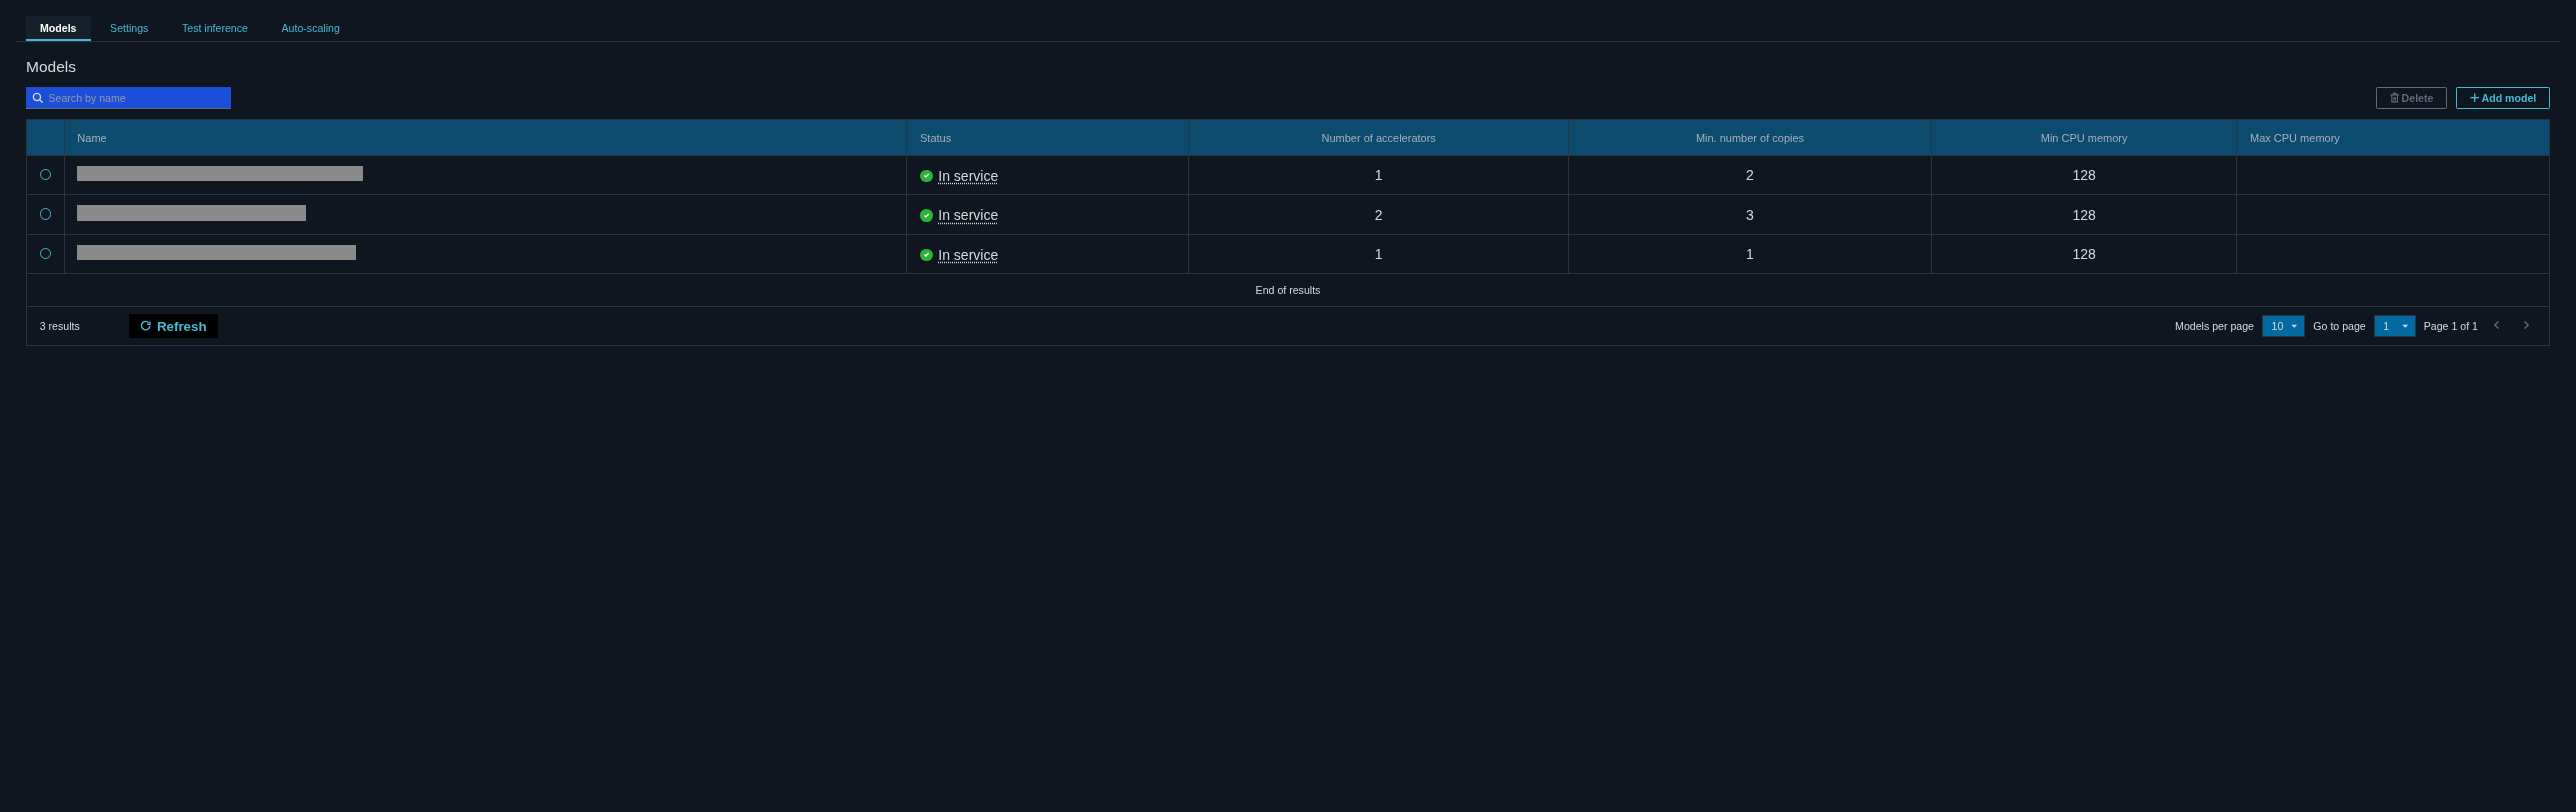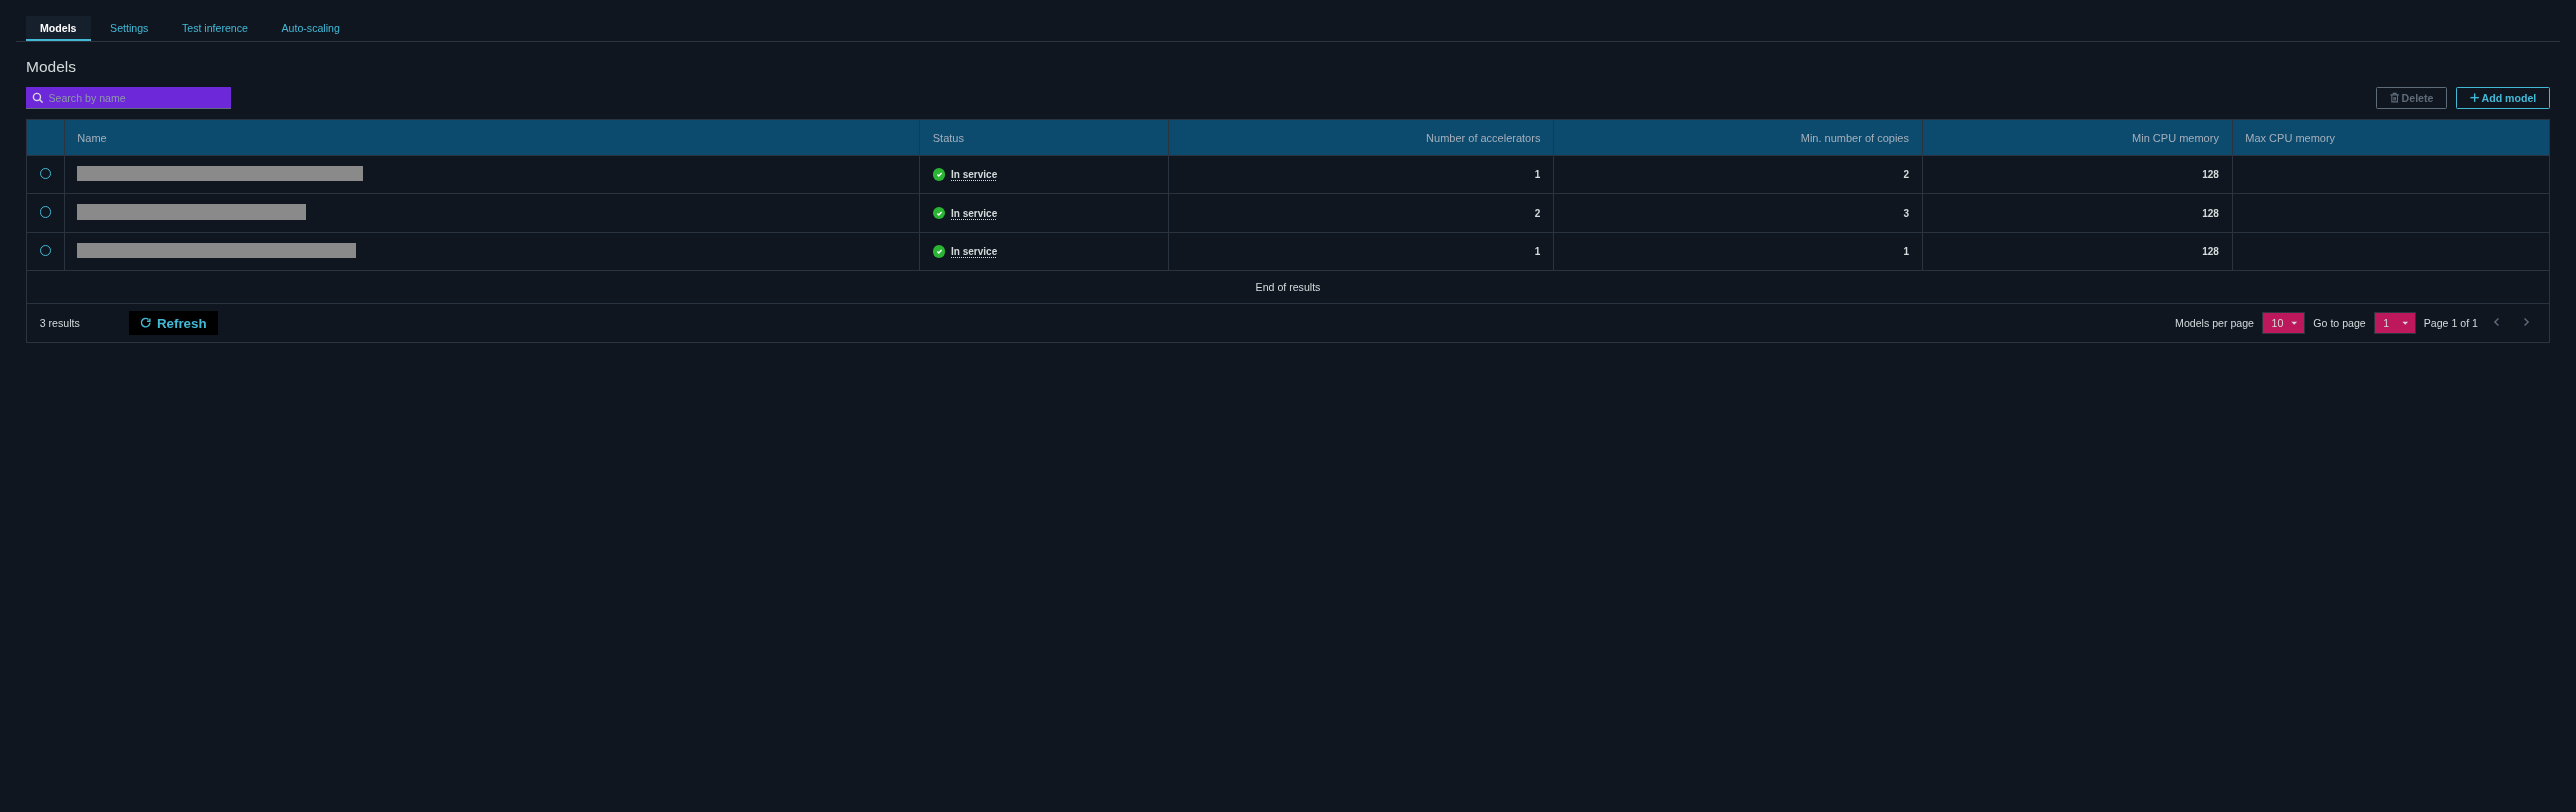--- a/index.html
+++ b/index.html
@@ -49,21 +49,21 @@
     
     .toolbar {
       display: flex;
       align-items: center;
       justify-content: space-between;
       padding: 4.2px 10px 10px 10px;
     }
     .search-wrap {
       display: flex;
       align-items: center;
-      background: #6d28d9;
+      background: #1d4ed8;
       border-bottom: 0.7px solid #5f6b7a;
       padding: 4.2px 5.6px;
       width: 205px;
     }
     .search-wrap svg {
       flex-shrink: 0;
     }
     .search-input {
       background: transparent;
       border: none;
@@ -119,28 +119,27 @@
       padding: 11.3px 12.7px;
       border-bottom: 0.7px solid #2a3440;
       border-right: 0.7px solid #2a3440;
     }
     thead th:last-child { border-right: none; }
     tbody td {
       padding: 10px 12.7px;
       border-bottom: 0.7px solid #2a3440;
       border-right: 0.7px solid #2a3440;
       color: #d5dbdb;
-      font-size: 10px;
+      font-size: 14px;
       vertical-align: middle;
-      font-weight: bold;
     }
     tbody td:last-child { border-right: none; }
     tbody tr:last-child td { border-bottom: 0.7px solid #2a3440; }
     .col-select { width: 35px; text-align: center; }
-    .col-num { text-align: right; margin-left: 32px; }
+    .col-num { text-align: center; margin-left: 32px; }
     .radio-circle {
       width: 11.3px;
       height: 11.3px;
       border: 1.4px solid #44b9d6;
       border-radius: 50%;
       display: inline-block;
     }
     .redacted {
       background: #8a8a8a;
       height: 15.5px;
@@ -199,21 +198,21 @@
       cursor: pointer;
       border: none;
     }
     .footer-right {
       margin-left: auto;
       display: flex;
       align-items: center;
       gap: 8px;
     }
     .select-box {
-      background: #be185d;
+      background: #0369a1;
       border: 0.7px solid #2a3440;
       color: #d5dbdb;
       padding: 4.2px 21px 4.2px 8.5px;
       font-size: 10.6px;
       position: relative;
       display: inline-flex;
       align-items: center;
       min-width: 42px;
       cursor: pointer;
     }

